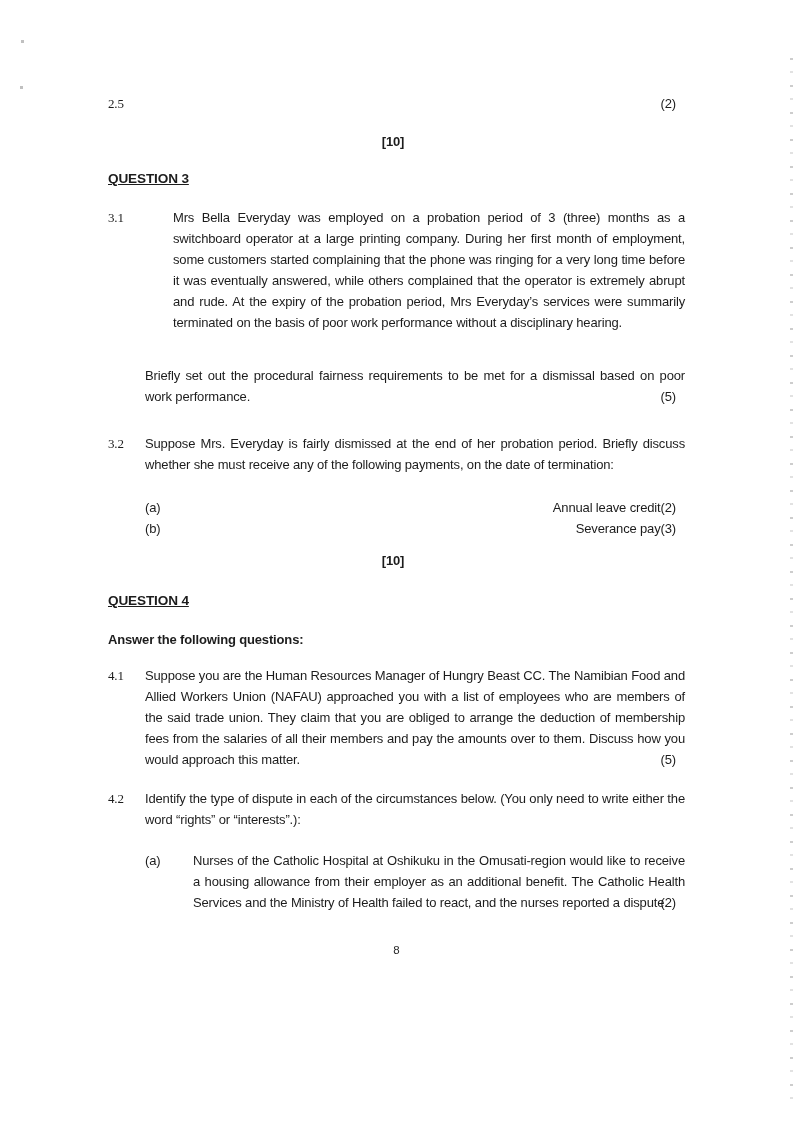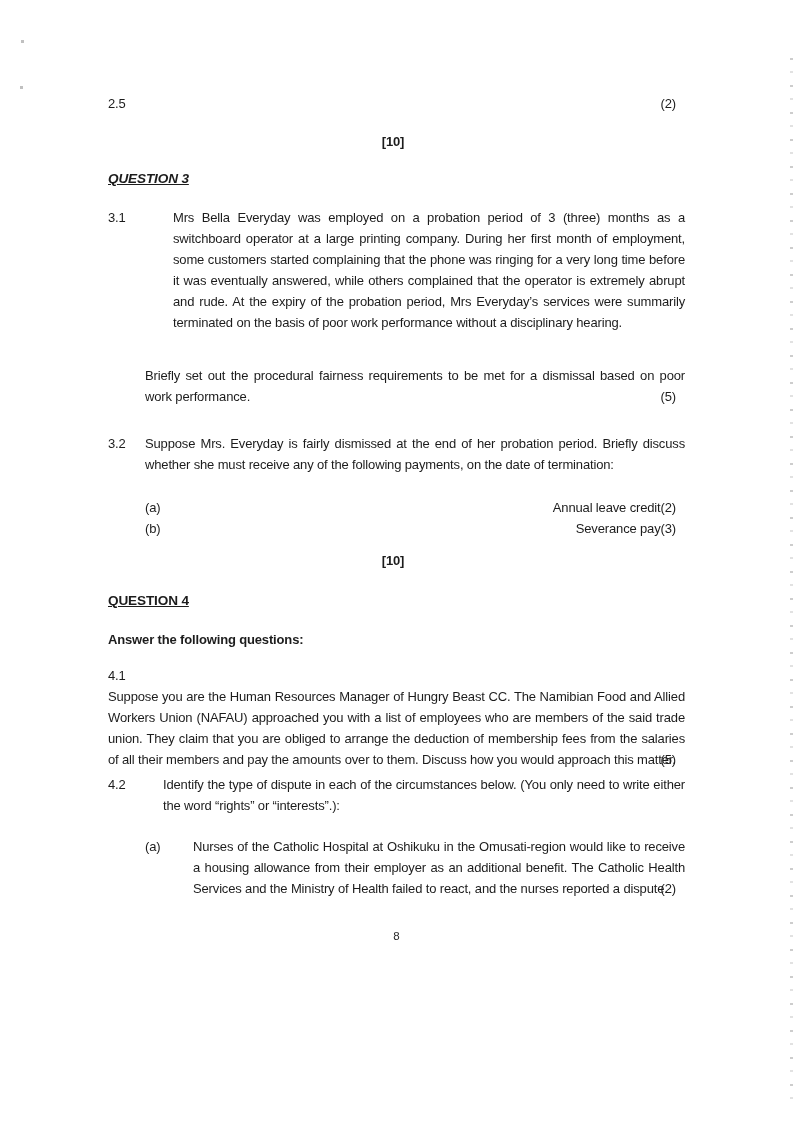--- a/index.html
+++ b/index.html
@@ -13,21 +13,21 @@
   }
   .sheet {
     position:absolute; inset:0;
     padding:93px 109px 0 108px;
     font-size:13px;
     letter-spacing:-0.15px;
     line-height:21px;
   }
   
   .item { display:flex; }
-  .item .num { width:37px; flex:none; }
+  .item .num { width:37px; flex:none;font-family:Liberation Serif, serif; }
   .item .qtext { flex:1; text-align:justify; position:relative; }
   .item .qtext .mark { position:absolute; right:9px; bottom:0; }
   
   .total-row { text-align:center; font-weight:bold; padding-right:7px; }
   
   .q-heading {
     font-weight:bold;
     text-decoration:underline;
     font-size:13.6px;
   }
@@ -36,30 +36,30 @@
   .sub-row { display:flex; }
   .sub-row .sub-label { width:40px; flex:none; }
   .sub-row .sub-text { flex:1;text-align:right; }
   .sub-row .sub-mark { flex:none; padding-right:9px; }
   .sub-para { display:flex; }
   .sub-para .sub-label { width:40px; flex:none; }
   .sub-para .sub-text { flex:1; text-align:justify; position:relative;margin-left:8px; }
   .sub-para .sub-text .mark { position:absolute; right:9px; bottom:0; }
   
   .mt-total1 { margin-top:17px; }
-  .mt-q3     { margin-top:16px;font-style:italic; }
+  .mt-q3     { margin-top:16px; }
   .mt-31     { margin-top:18px;gap:28px; }
   .mt-31b    { margin-top:32px;align-items:center; }
   .mt-32     { margin-top:26px; }
   .mt-sub    { margin-top:22px; }
   .mt-total2 { margin-top:11px; }
   .mt-q4     { margin-top:19px; }
   .mt-intro  { margin-top:18px; }
-  .mt-41     { margin-top:15px;flex-direction:column; }
-  .mt-42     { margin-top:4px;gap:18px; }
+  .mt-41     { margin-top:15px; }
+  .mt-42     { margin-top:18px; }
   .mt-suba   { margin-top:20px; }
   .page-num {
     margin-top:27px;
     text-align:center;
     font-size:11.5px;
     color:#2a2a2a;
     letter-spacing:0;
   }
   
   .edge-noise {

